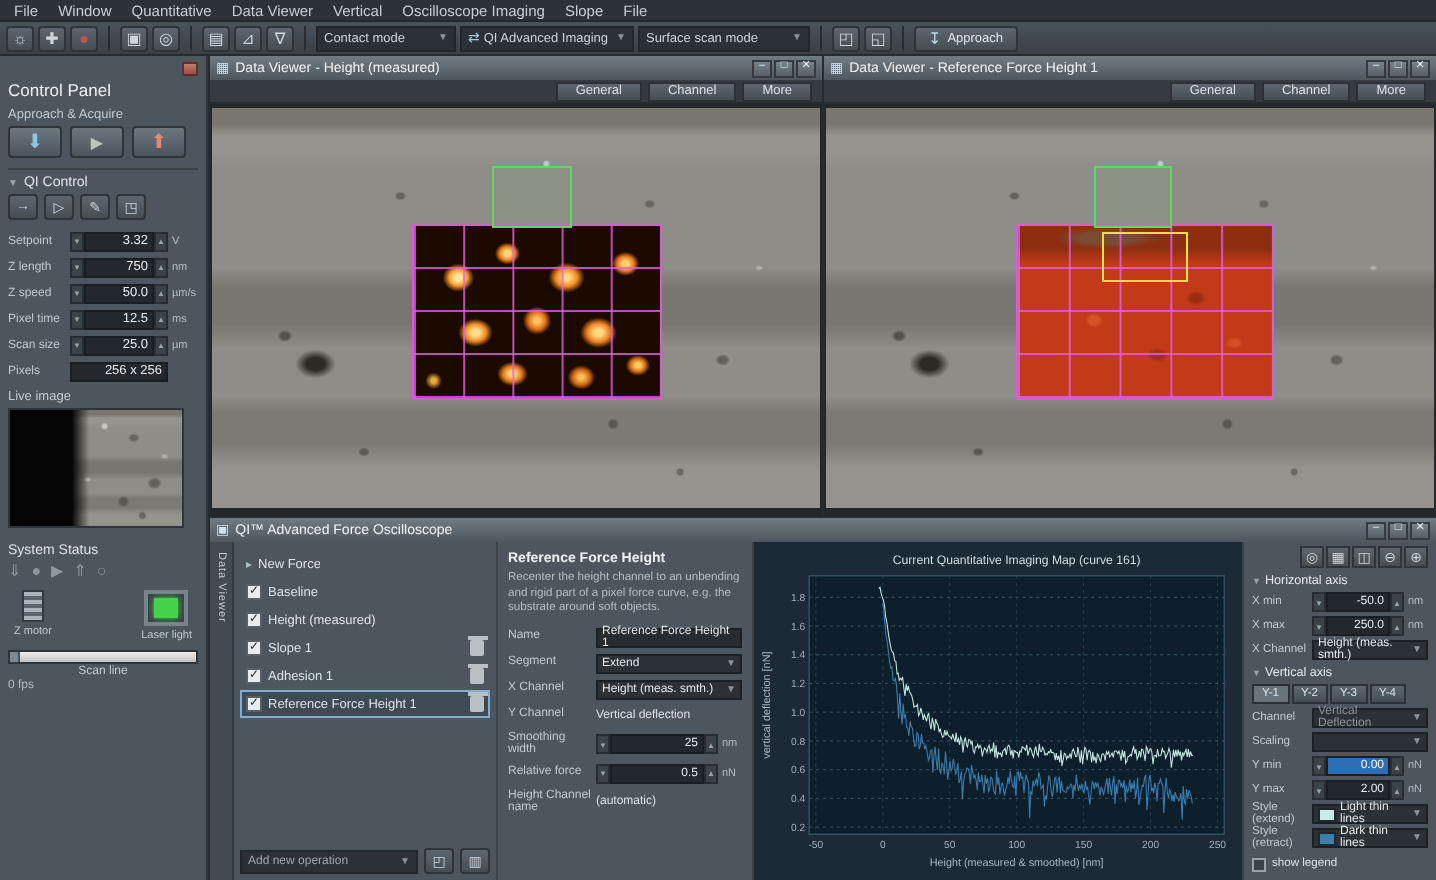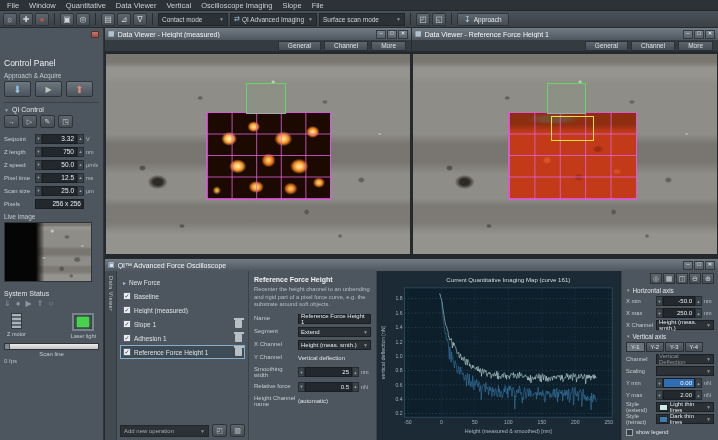--- a/index.html
+++ b/index.html
@@ -25,21 +25,21 @@
   
   .content{display:flex;height:412px;}
   .control-panel{width:104px;background:#4d565e;border-right:1px solid #2e3438;padding:2px 4px;position:relative;flex:none;}
   .main-area{flex:1;display:flex;flex-direction:column;min-width:0;}
   .viewers{display:flex;height:230px;}
   .viewer{flex:1;display:flex;flex-direction:column;border-left:1px solid #262b2f;background:#31383d;min-width:0;}
 
   
   .cp-top{display:flex;align-items:center;justify-content:flex-end;height:9px;}
   .cp-dot{width:8px;height:7px;background:linear-gradient(#c57a6e,#9c4f44);border:1px solid #5e2e27;border-radius:1px;padding:0;}
-  .cp-title{font-size:8.5px;color:#eef2f5;margin:19px 0 4px;}
+  .cp-title{font-size:8.5px;color:#eef2f5;margin:1px 0 4px;}
   .cp-sec{font-size:6.5px;color:#c3cbd1;margin:2px 0;}
   .big-btns{display:flex;gap:4px;margin:2px 0 5px;}
   .bb{width:27px;height:16px;border:1px solid #2e3438;border-radius:2px;background:linear-gradient(#6c7780,#4b545c);
       display:flex;align-items:center;justify-content:center;font-size:10px;padding:0;}
   .bb.down{color:#8fc3ea;}.bb.play{color:#b9c6bd;font-size:8px;}.bb.up{color:#e08878;}
   .cp-div{height:1px;background:#3a4147;margin:3px 0;}
   .qi-head{display:flex;align-items:center;gap:3px;font-size:7px;color:#dfe5e9;margin:2px 0;}
   .qi-head .tri{font-size:5px;color:#9aa4ab;}
   .small-btns{display:flex;gap:3px;margin:2px 0 5px;}
   .sb{width:15px;height:13px;background:linear-gradient(#5d666e,#454d54);border:1px solid #2e3438;border-radius:2px;

